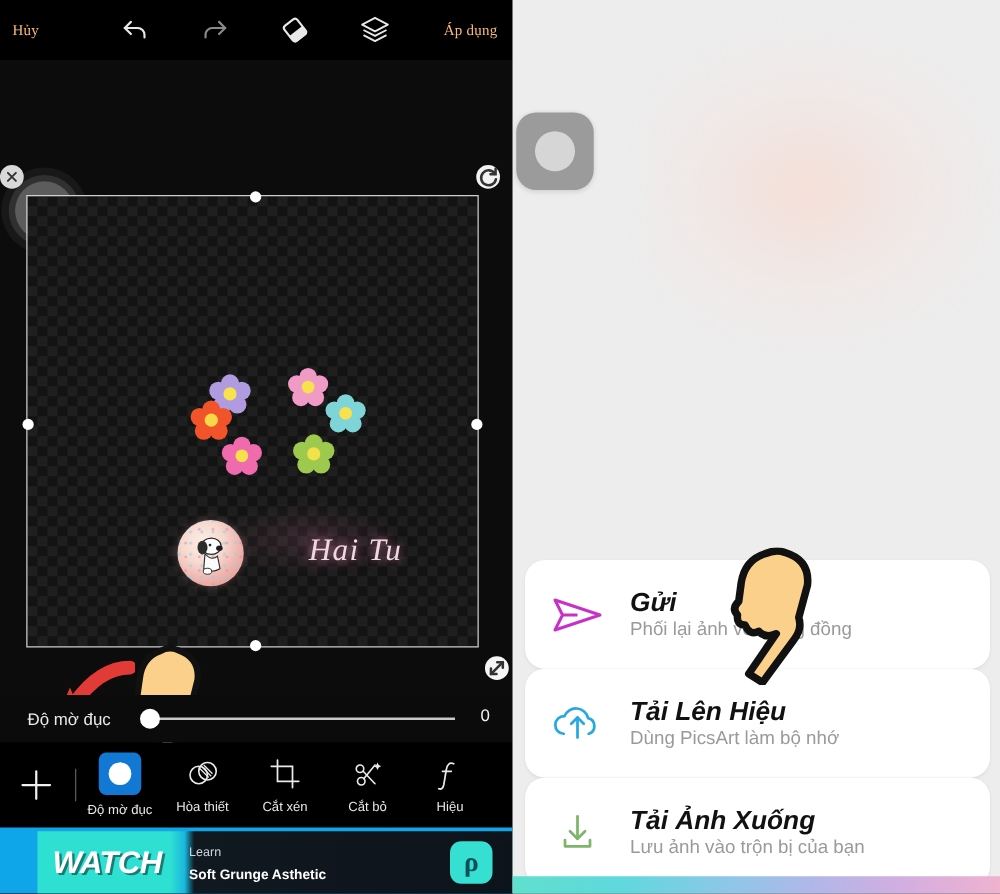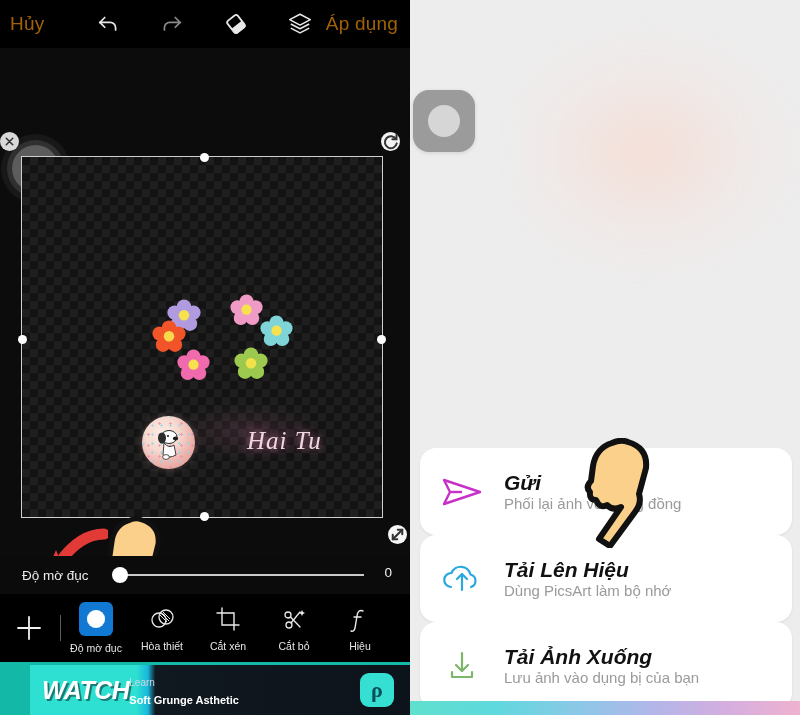--- a/index.html
+++ b/index.html
@@ -6,21 +6,21 @@
   html,body { width:800px; height:715px; overflow:hidden; background:#000; }
   body { font-family:"Liberation Sans", sans-serif; }
 
   .screen { position:relative; width:800px; height:715px; display:flex; }
 
   
   .left { position:relative; width:410px; height:715px; background:#000; overflow:hidden; }
 
   .topbar { position:absolute; top:0; left:0; width:410px; height:48px;
             background:#000; display:flex; align-items:center; }
-  .topbar .tb-text { color:#a16207; font-size:19px; letter-spacing:.2px; }
+  .topbar .tb-text { color:#fdba74; font-size:12px; letter-spacing:.2px;font-family:Liberation Serif, serif; }
   .tb-cancel { position:absolute; left:10px; }
   .tb-apply  { position:absolute; right:12px; }
   .tb-icons { position:absolute; left:95px; top:0; height:48px; display:flex; align-items:center; gap:38px; }
   .tb-ic { width:26px; height:26px; display:block; }
 
   
   .canvas-area { position:absolute; top:48px; left:0; width:410px; height:508px; background:#0c0c0c; }
 
   .close-btn { position:absolute; left:0px; top:84px; width:19px; height:19px; border-radius:50%;
                background:#d9d9d9; display:flex; align-items:center; justify-content:center; }
@@ -95,27 +95,27 @@
            display:flex; align-items:center; }
   .tool { position:relative; display:flex; flex-direction:column; align-items:center; justify-content:center;
           width:66px; height:66px; }
   .tool .t-ic { width:30px; height:30px; display:flex; align-items:center; justify-content:center; }
   .tool .t-lb { color:#e6e6e6; font-size:10.5px; margin-top:6px; white-space:nowrap; }
   .tool.active .t-ic { background:#1178d4; border-radius:6px; width:34px; height:34px; }
   .plus-btn { width:58px; display:flex; align-items:center; justify-content:center; }
   .divider { width:1px; height:26px; background:#5b5b5b; margin:0 2px; }
 
   
-  .ad { position:absolute; top:662px; left:0; width:410px; height:53px; background:#14b8a6; overflow:hidden; }
+  .ad { position:absolute; top:662px; left:0; width:410px; height:53px; background:#0ea5e9; overflow:hidden; }
   .ad-inner { position:absolute; left:30px; top:3px; width:380px; height:50px;
               background:linear-gradient(90deg,#2ee0d2 0%, #2ee0d2 28%, #19b7dd 31%, #101820 33%, #0d131b 100%);
               display:flex; align-items:center; }
   .ad-watch { color:#fff; font-size:25px; font-weight:bold; font-style:italic; margin-left:12px;
               letter-spacing:-.5px; text-shadow:2px 2px 0 rgba(0,0,0,.45); }
-  .ad-txt { }
+  .ad-txt { margin-left:22px; }
   .ad-learn { color:#cfd6de; font-size:10px; }
   .ad-title { color:#fff; font-size:11px; font-weight:bold; }
   .ad-logo { position:absolute; right:16px; top:8px; width:34px; height:34px; border-radius:9px;
              background:#35e0d2; display:flex; align-items:center; justify-content:center; }
   .ad-logo-g { color:#0b4f5a; font-size:22px; font-weight:bold; font-family:"Liberation Serif", serif; }
 
   
   .right { position:relative; width:390px; height:715px; background:#ededed; overflow:hidden; }
   .blur-photo { position:absolute; left:106px; top:22px; width:290px; height:260px;
                 background:radial-gradient(ellipse at 45% 50%, rgba(245,222,214,.95) 0%, rgba(240,232,230,.7) 45%, rgba(237,237,237,0) 75%);
@@ -459,21 +459,21 @@
     <div class="card card-3">
       <span class="card-ic">
         <svg width="46" height="40" viewBox="0 0 46 40" fill="none" stroke="#7fb56a" stroke-width="2.2" stroke-linecap="round" stroke-linejoin="round">
           <path d="M23 7 V25"></path>
             <path d="M17 19 L23 25 L29 19"></path>
             <path d="M13 26 V31 H33 V26"></path>
         </svg>
       </span>
       <span class="card-txt">
         <span class="card-title">Tải Ảnh Xuống</span><br>
-        <span class="card-sub">Lưu ảnh vào dụng bị của bạn</span>
+        <span class="card-sub">Lưu ảnh vào trộn bị của bạn</span>
       </span>
     </div>
 
     <svg class="hand-right" viewBox="0 0 92 110">
       <path d="M52 4 Q72 10 70 30 L63 56 Q66 65 59 74 L34 108 L23 101 L45 69
                Q36 73 31 67 Q24 71 20 62 Q13 62 14 54 Q9 49 15 43
                L17 28 Q20 10 36 5 Q45 1 52 4 Z" fill="#fbd08a" stroke="#111" stroke-width="6" stroke-linejoin="round"></path>
     </svg>
 
     <div class="bottom-grad"></div>

